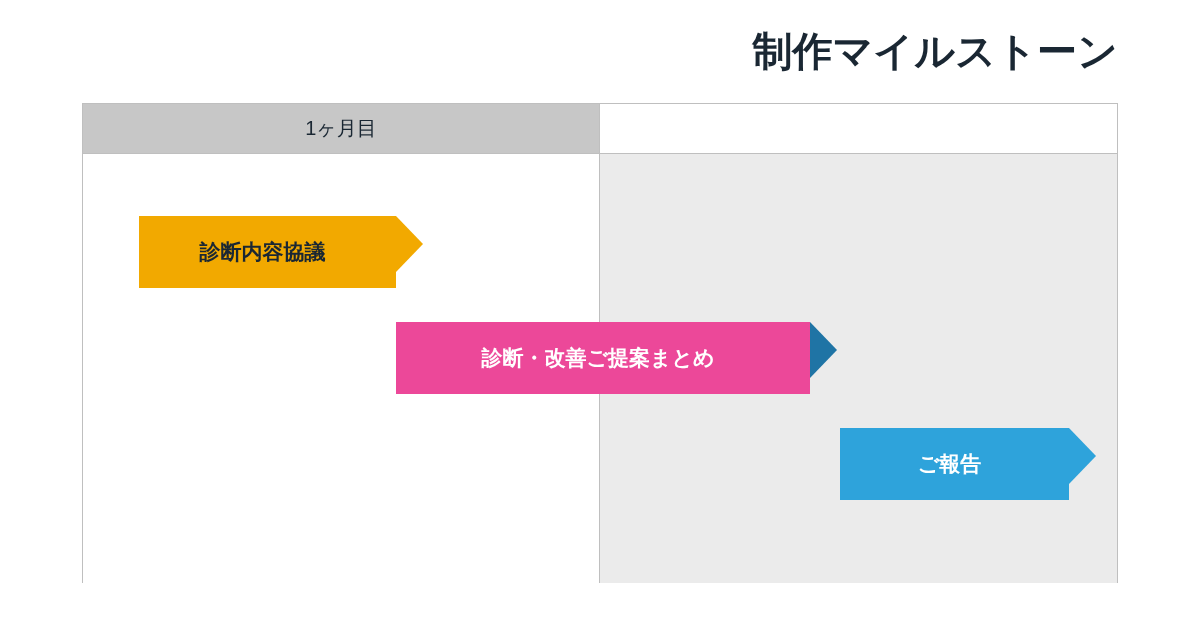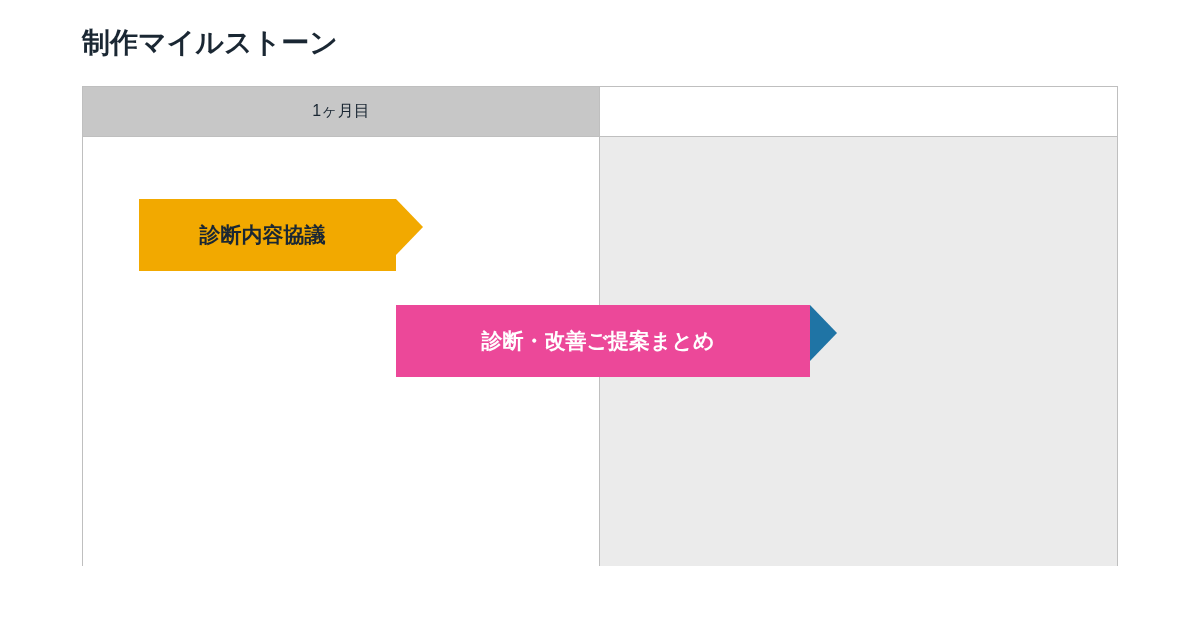--- a/index.html
+++ b/index.html
@@ -10,22 +10,22 @@
     font-family: "Hiragino Kaku Gothic ProN", "Hiragino Sans", Meiryo, sans-serif;
     position: relative;
   }
   .container {
     position: absolute;
     left: 82px;
     top: 24px;
     width: 1036px;
   }
   .title {
-    text-align: left;
-    font-size: 28px;
+    text-align: right;
+    font-size: 40px;
     font-weight: 700;
     color: #1a2733;
     margin-bottom: 24px;
   }
   .chart {
     position: relative;
     width: 1036px;
     height: 480px;
     border: 1px solid #bfbfbf;
   }
@@ -33,21 +33,21 @@
     display: flex;
     height: 50px;
     border-bottom: 1px solid #bfbfbf;
   }
   .header-cell {
     width: 50%;
     background: #c7c7c7;
     display: flex;
     align-items: center;
     justify-content: center;
-    font-size: 16px;
+    font-size: 20px;
     font-weight: 500;
     color: #1a2733;
   }
   .header-cell:first-child { border-right: 1px solid #bfbfbf; }
   .body-row {
     display: flex;
     height: 429px;
     position: relative;
   }
   .body-cell {
@@ -92,15 +92,19 @@
       <div class="body-cell right"></div>
 
       <div id="bar-0" class="bar" style="left: 56px; width: 257px; top: 62px; background: rgb(242, 169, 0); color: rgb(26, 39, 51);">
         <span class="label">診断内容協議</span>
         <span class="arrowhead" style="border-left-color: rgb(242, 169, 0);"></span>
       </div>
       <div id="bar-1" class="bar" style="left: 313px; width: 414px; top: 168px; background: #ec4899; color: rgb(255, 255, 255);">
         <span class="label">診断・改善ご提案まとめ</span>
         <span class="arrowhead" style="border-left-color: rgb(31, 116, 165);"></span>
       </div>
+      <div id="bar-2" class="bar" style="left: 757px; width: 229px; top: 274px; background: rgb(46, 163, 219); color: rgb(255, 255, 255);">
+        <span class="label">ご報告</span>
+        <span class="arrowhead" style="border-left-color: rgb(46, 163, 219);"></span>
+      </div>
     </div>
   </div>
 </div>
 
 </body></html>

